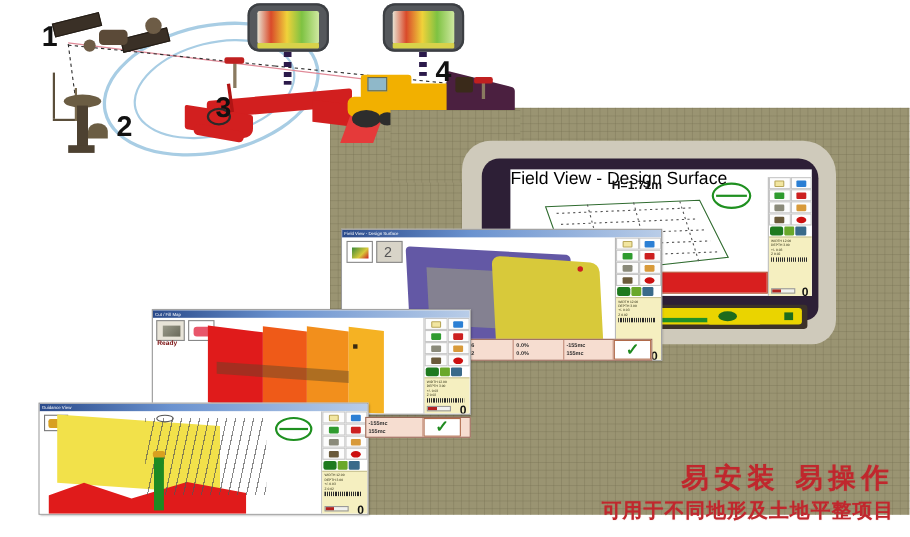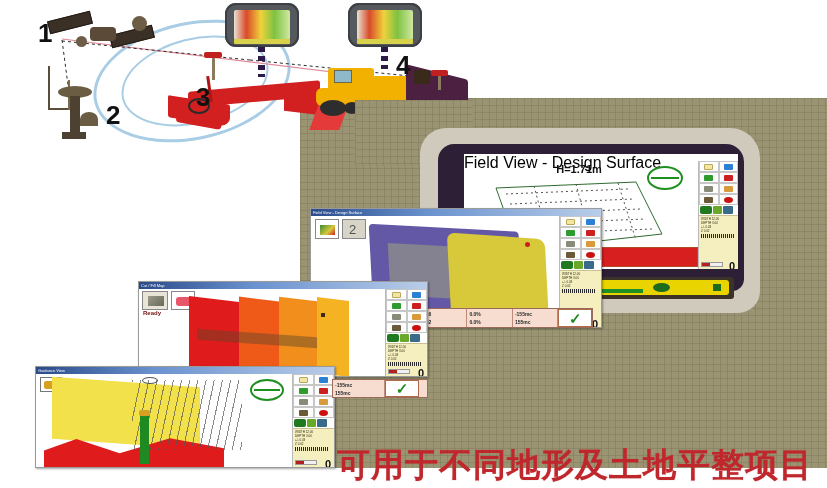--- a/index.html
+++ b/index.html
@@ -190,21 +190,21 @@
   .checkmark { font-size:15px; color:#1f8a1f; font-weight:bold; line-height:1; }
 
   
   #copy {
     position:absolute; right:14px; bottom:8px; text-align:right;
     color:#c0272d; font-family:"DejaVu Sans", sans-serif;
     text-shadow:0 0 1px rgba(192,39,45,.5);
   }
   #copy .l1 { font-size:25px; letter-spacing:5px; line-height:30px; font-weight:bold; }
   #copy .l2 { font-size:25px; letter-spacing:5px; line-height:30px; font-weight:bold; }
-  #copy .l3 { font-size:33px; letter-spacing:1px; line-height:30px; font-weight:bold; }
+  #copy .l3 { font-size:18px; letter-spacing:1px; line-height:30px; font-weight:bold; }
 
   
   .poly { position:absolute; }
 </style>
 </head>
 <body>
 
 <div id="stage">
 
   <div class="khaki" id="khaki-main"></div>
@@ -595,16 +595,17 @@
     <div class="vcell" style="width:52px;">
       <span>-155mc</span>
       <span>155mc</span>
     </div>
     <div class="checkcell">
       <span class="checkmark">✓</span>
     </div>
   </div>
 
   <div id="copy">
+    <div class="l1">易安装  易操作</div>
     <div class="l3">可用于不同地形及土地平整项目</div>
   </div>
 
 </div>
 
 </body></html>

